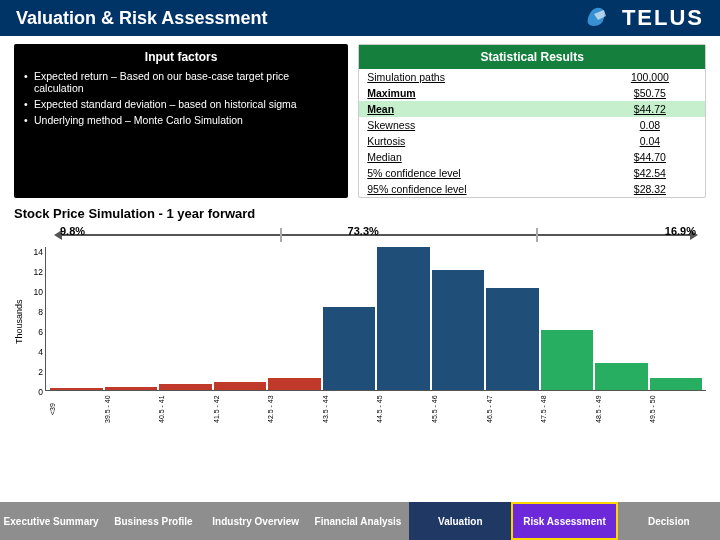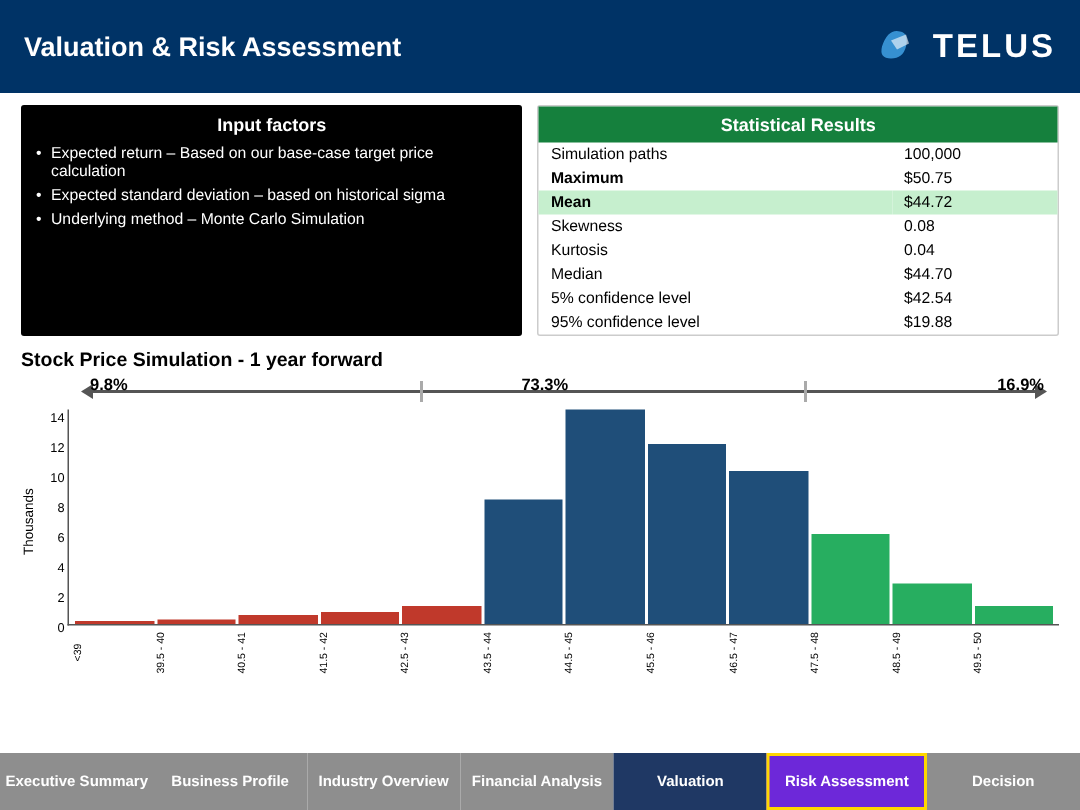--- a/index.html
+++ b/index.html
@@ -13,21 +13,21 @@
     }
 
     
     .header {
       background: #003366;
       color: #fff;
       padding: 8px 16px;
       display: flex;
       align-items: center;
       justify-content: space-between;
-      height: 62px;
+      height: 36px;
     }
     .header-title {
       font-size: 18px;
       font-weight: bold;
       color: #fff;
     }
     .logo-area {
       display: flex;
       align-items: center;
     }
@@ -99,27 +99,28 @@
       color: #fff;
       text-align: center;
       font-weight: bold;
       font-size: 12px;
       padding: 5px;
     }
     .stat-table {
       width: 100%;
       border-collapse: collapse;
       font-size: 10.5px;
+      text-decoration: underline;
     }
     .stat-table tr td {
       padding: 2px 8px;
       color: #000;
     }
     .stat-table tr td:last-child {
-      text-align: left;
+      text-align: center;
       font-weight: normal;
     }
     .stat-table .bold-row td {
       font-weight: bold;
     }
     .stat-table .highlight-row {
       background: #c6efce;
     }
     .stat-table .highlight-row td {
       font-weight: bold;
@@ -246,21 +247,21 @@
             <tr>
               <td>Median</td>
               <td>$44.70</td>
             </tr>
             <tr>
               <td>5% confidence level</td>
               <td>$42.54</td>
             </tr>
             <tr>
               <td>95% confidence level</td>
-              <td>$19.88</td>
+              <td>$28.32</td>
             </tr>
           </tbody>
       </table>
     </div>
 
   </div>
 
   <div class="chart-title">Stock Price Simulation - 1 year forward</div>
 
   <div style="position:relative; margin-left: 42px; margin-right: 10px; height: 20px; margin-bottom: 2px;">

